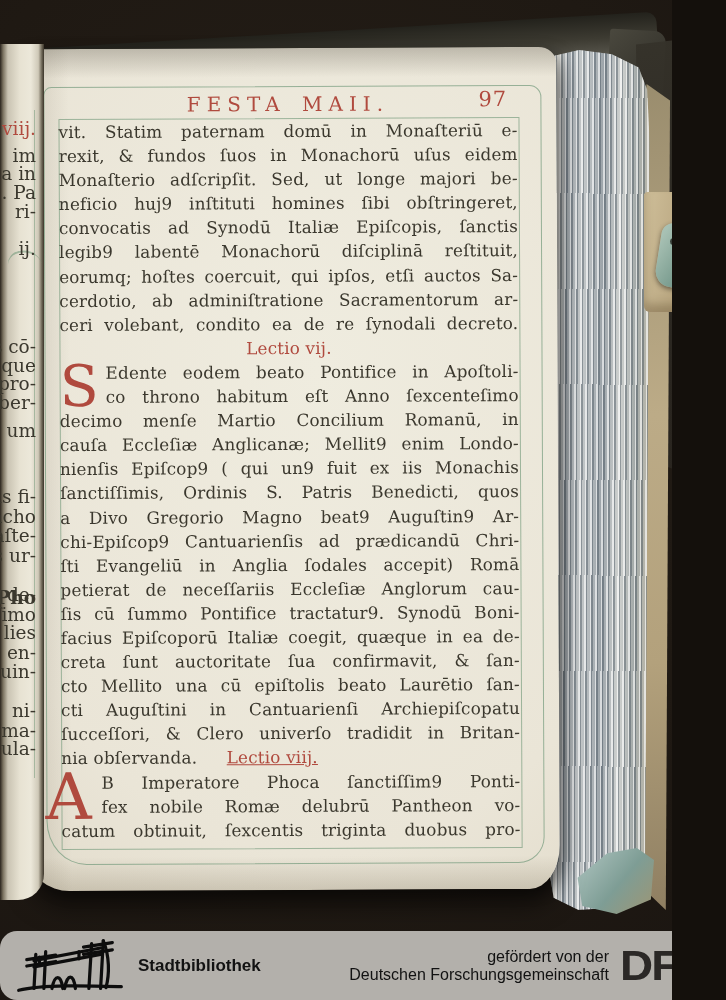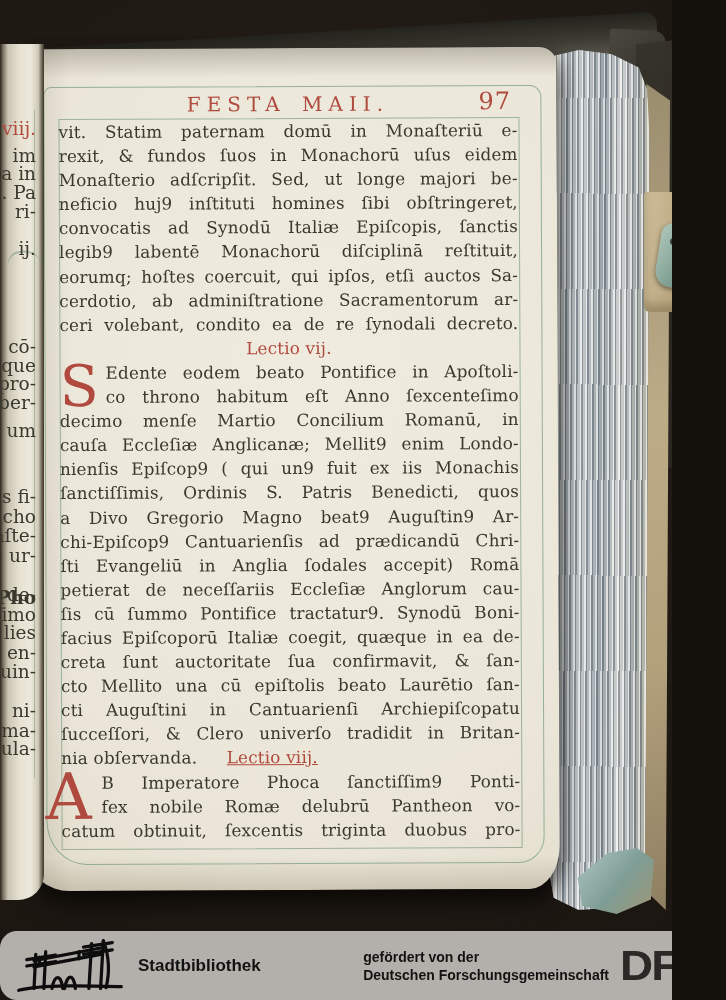--- a/index.html
+++ b/index.html
@@ -55,21 +55,21 @@
       linear-gradient(0deg, rgba(120,108,84,.25) 0, rgba(120,108,84,0) 4%),
       radial-gradient(125% 105% at 55% 38%, #efecdf 0%, #eae5d7 55%, #ded7c5 85%, #cfc7b2 100%);
     box-shadow:0 16px 24px rgba(0,0,0,.5), 6px 4px 14px rgba(0,0,0,.3);}
   .frame-outer{position:absolute;left:17px;top:38px;width:496px;height:776px;
     border:1.5px solid rgba(122,158,128,.75);
     border-radius:8px 12px 26px 40px / 8px 12px 26px 44px;}
   .frame-inner{position:absolute;left:32px;top:70px;width:459px;height:729px;
     border:1px solid rgba(122,158,128,.7);}
   .runhead{position:absolute;left:32px;top:44px;width:459px;text-align:center;
     font-size:20px;letter-spacing:6px;word-spacing:4px;color:#b04a3e;}
-  .pagenum{position:absolute;left:452px;top:40px;font-size:24px;color:#b04a3e;letter-spacing:1px;}
+  .pagenum{position:absolute;left:452px;top:40px;font-size:21px;color:#b04a3e;letter-spacing:1px;}
 
   .textblock{position:absolute;left:32px;top:70px;width:459px;padding-top:1px;
     font-size:16.8px;line-height:24.1px;color:#3b382e;letter-spacing:.2px;}
   .tline{text-align:justify;text-align-last:justify;}
   .tline.tlast{text-align:left;text-align-last:auto;}
   .heading-line{text-align:center;text-align-last:center;color:#b04a3e;line-height:24.1px;}
   .rubric{color:#b04a3e;}
   .inline-heading{margin-left:24px;text-decoration:underline;}
   .initial{float:left;color:#b04a3e;font-family:"DejaVu Serif",serif;}
   .initial.s{width:46px;height:48px;font-size:57px;line-height:50px;}
@@ -86,21 +86,21 @@
     transform:rotate(-10deg);}
   .frag{position:absolute;right:8px;white-space:nowrap;font-size:18.5px;color:#3b382e;}
   .frag.rubric{color:#b04a3e;}
 
   
   .footer{position:absolute;left:0;bottom:0;width:726px;height:69px;z-index:20;
     background:#b3b0ab;display:flex;align-items:center;padding:12px 16px;box-sizing:border-box;
     font-family:"Liberation Sans","DejaVu Sans",sans-serif;color:#121212;border-radius:17px;}
   .pn-logo{width:108px;height:62px;flex:0 0 auto;}
   .inst{margin-left:14px;font-weight:bold;font-size:17px;line-height:21px;white-space:nowrap;}
-  .funding{margin-left:auto;text-align:left;font-weight:bold;font-size:14px;line-height:18px;white-space:nowrap;}
+  .funding{margin-left:auto;text-align:right;font-weight:normal;font-size:16px;line-height:18px;white-space:nowrap;}
   .dfg{margin-left:12px;font-weight:bold;font-size:45px;letter-spacing:-2px;color:#2b2826;
     transform:scale(1.02,.95);line-height:62px;}
 </style>
 </head>
 <body>
 
 <div class="stage">
 
   <div class="cover-top"></div>
   <div class="cover-corner"></div>

